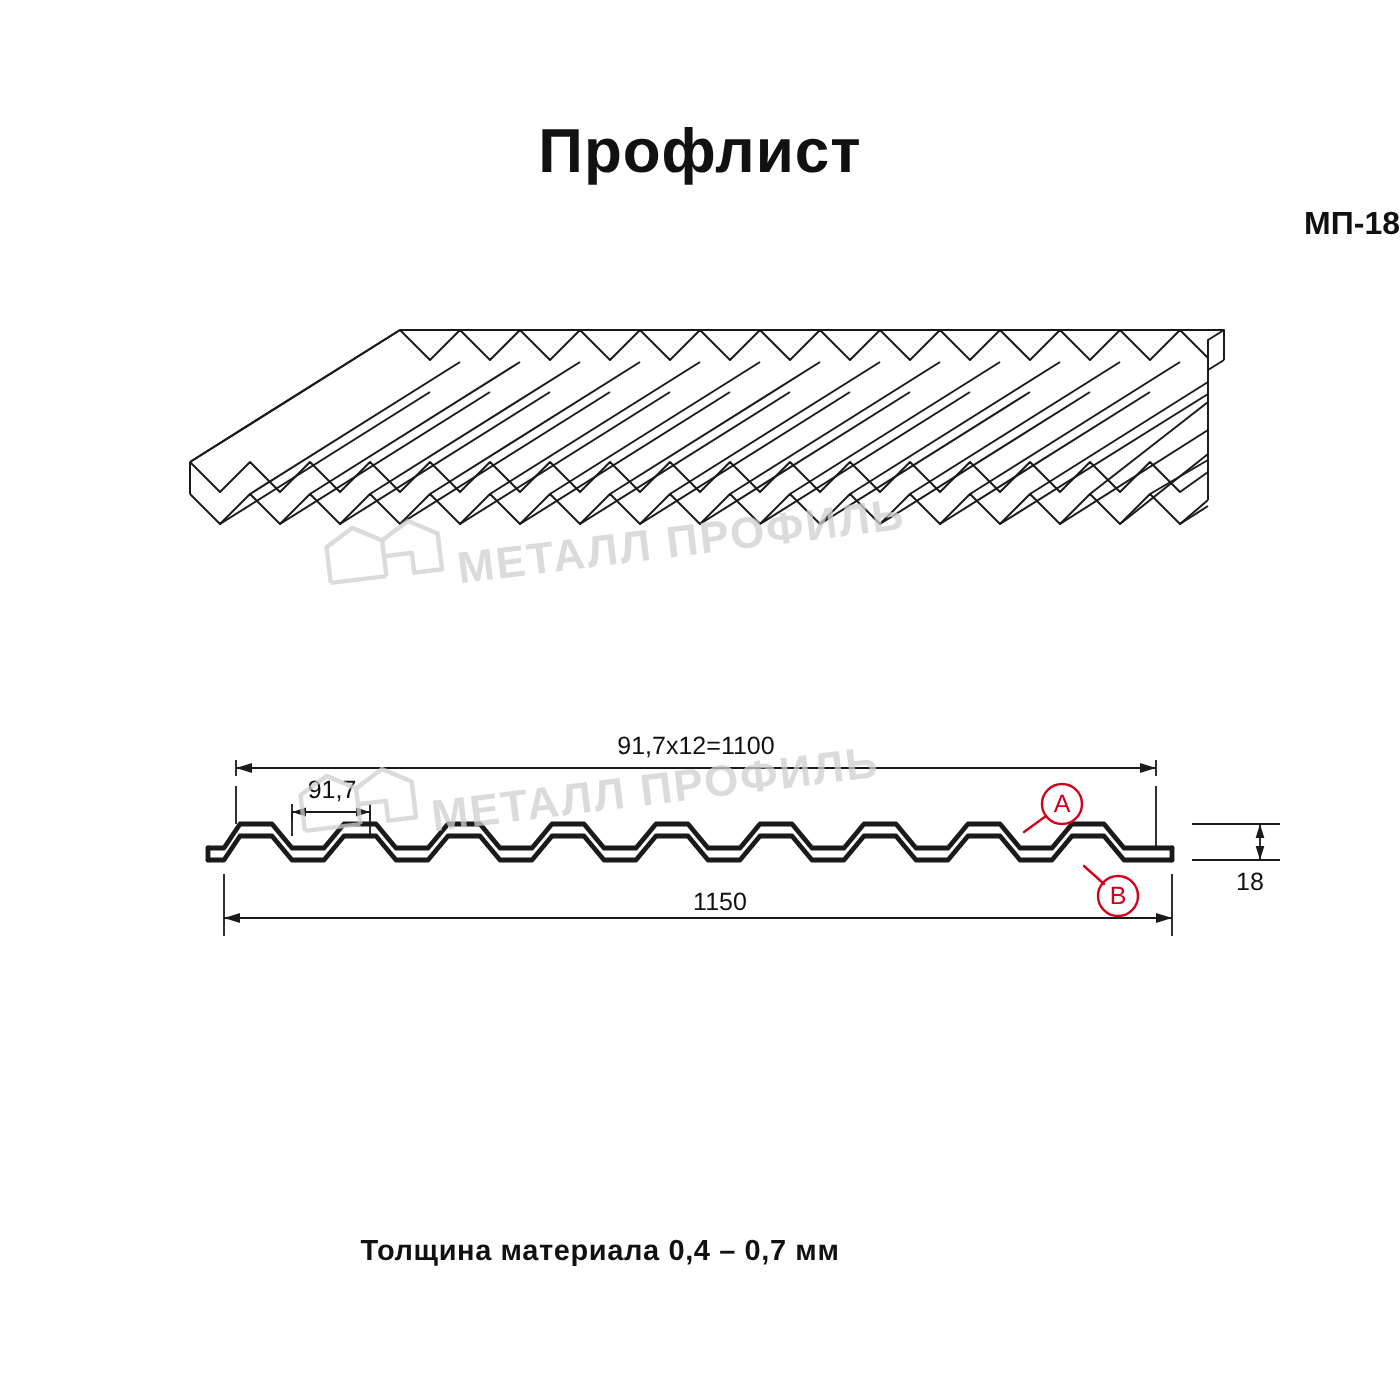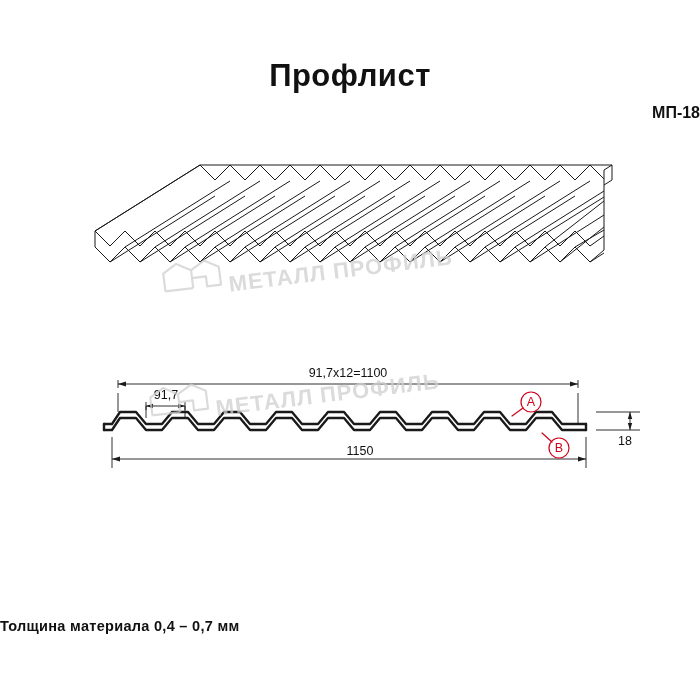--- a/index.html
+++ b/index.html
@@ -41,21 +41,21 @@
     text-align: right;
     font-size: 16px;
     font-weight: bold;
     color: #111111;
   }
   .footer-note {
     position: absolute;
     top: 618px;
     left: 0;
     width: 600px;
-    text-align: left;
+    text-align: center;
     font-size: 14.5px;
     font-weight: bold;
     letter-spacing: 0.3px;
     color: #111111;
   }
   svg.drawing {
     position: absolute;
     top: 0;
     left: 0;
     width: 700px;

